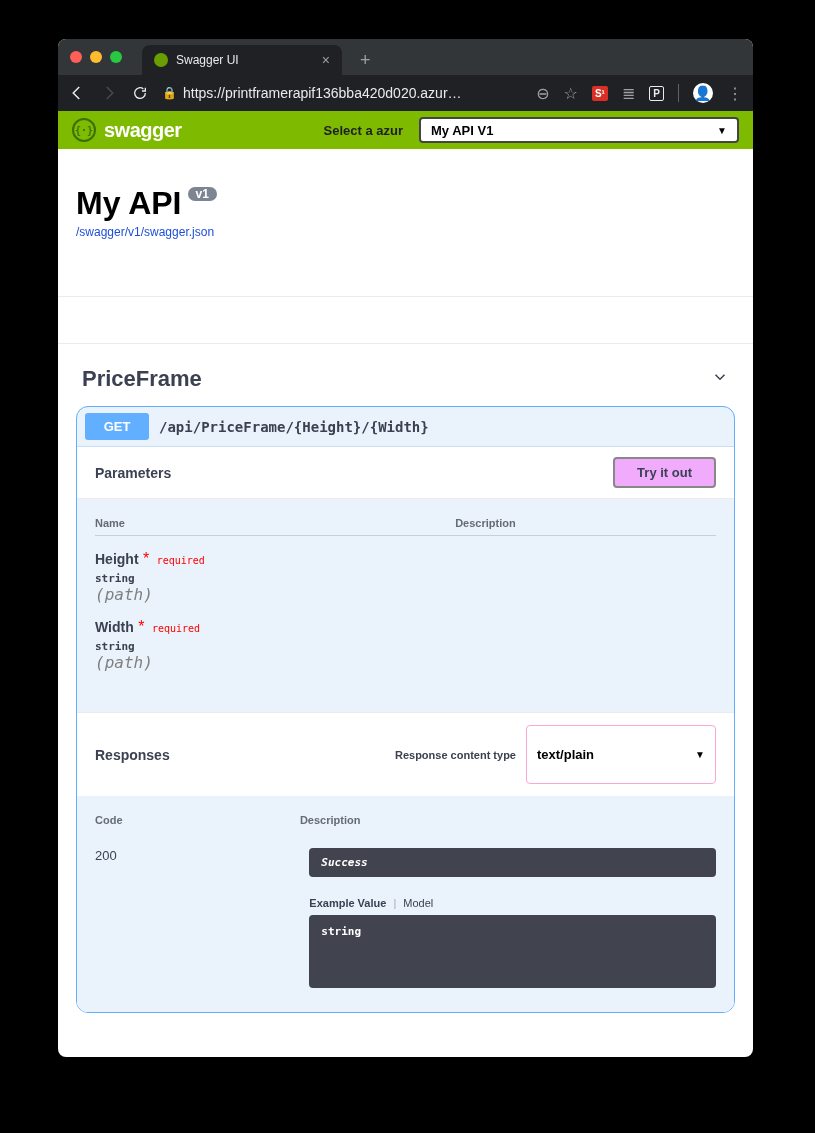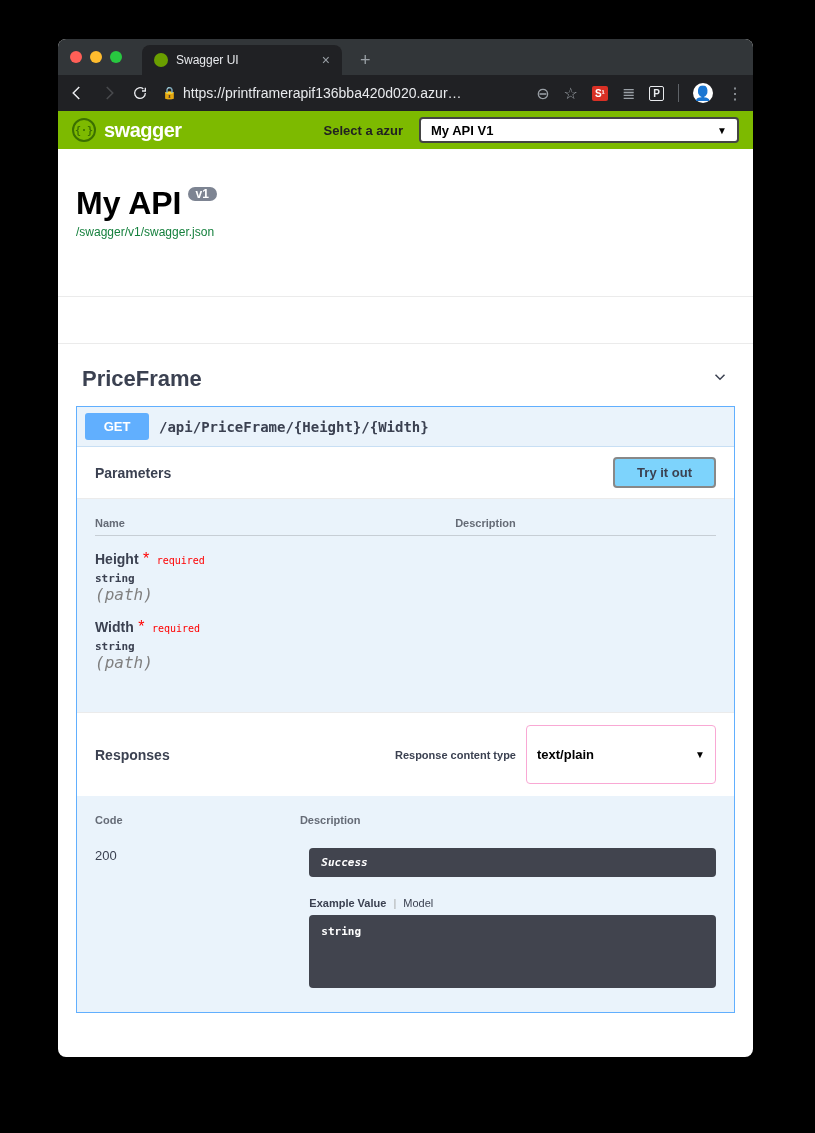--- a/index.html
+++ b/index.html
@@ -106,56 +106,56 @@
   .content { background:#fafafa; }
   .api-header {
     background:#fff;
     padding: 36px 18px 56px 18px;
   }
   .api-title { font-size:32px; font-weight:bold; display:flex; align-items:center; gap:6px;}
   .version-badge {
     background:#7d8492; color:#fff; font-size:12px; font-weight:bold;
     padding:0 8px; border-radius:20px; position:relative; top:-10px;
   }
-  .api-link { color:#15803d; font-size:12px; text-decoration:none; }
+  .api-link { color:#1d4ed8; font-size:12px; text-decoration:none; }
 
   .gap-row { height: 48px; background:#fff; border-top:1px solid rgba(0,0,0,0.08); border-bottom:1px solid rgba(0,0,0,0.08);}
   
   .page-body { padding: 0 18px 30px 18px; background:#fff;}
 
   .tag-header {
     display:flex; align-items:center; padding: 22px 6px 14px 6px;
     cursor:pointer;
     gap:12px;
   }
   .tag-name { font-size:22px; font-weight:bold; color:#3b4151;}
   .tag-chev { margin-left:auto; }
 
   .opblock {
-    border:1px solid #61affe; border-radius:0;
+    border:1px solid #61affe; border-radius:12px;
     background:#eaf3fb; overflow:hidden;
   }
   .opblock-summary {
     display:flex; align-items:center; padding:6px 8px;
     cursor:pointer; gap:10px;
   }
   .method-get {
     background:#61affe; color:#fff; font-weight:bold; font-size:13px;
     padding:6px 18px; border-radius:3px; min-width:64px; text-align:center;
   }
   .path { font-family: Menlo, Consolas, monospace; font-size:14px; font-weight:bold; color:#3b4151;}
 
   .opblock-body { border-top:1px solid #c8dff4; background:#fff;}
   .params-header {
     display:flex; align-items:center; padding:10px 18px;
     border-bottom:1px solid rgba(0,0,0,.08);
   }
   .params-header h4 { font-size:14px; color:#3b4151;}
   .tryout-btn {
-    margin-left:auto; background:#7dd3fc; border:2px solid #888;
+    margin-left:auto; background:#f0abfc; border:2px solid #888;
     border-radius:4px; padding:6px 22px; font-weight:bold; font-size:13px;
     cursor:pointer; color:#3b4151;
   }
 
   .param-table { background:#eaf3fb; padding: 18px 18px 40px 18px;}
   .pt-head { display:flex; font-size:11px; color:#656b76; font-weight:bold; border-bottom:1px solid rgba(0,0,0,.15); padding-bottom:6px;}
   .pt-head .c1 { width:58%; }
   .pt-row { padding-top:14px; display:flex;}
   .pt-row .c1 { width:58%; }
   .pname { font-weight:bold; font-size:14px; color:#3b4151;}

